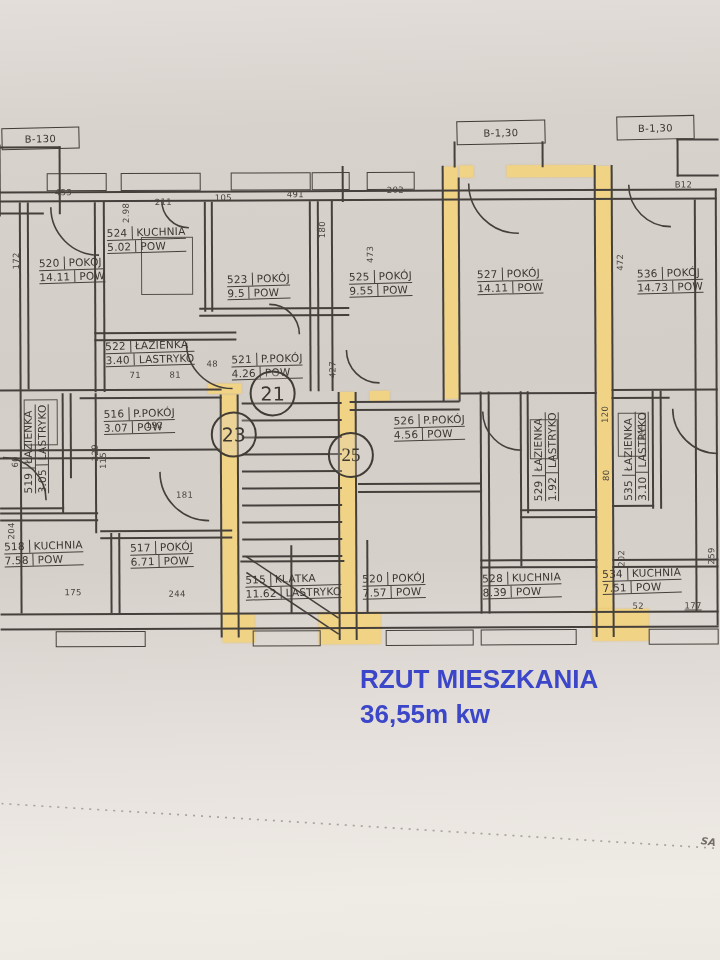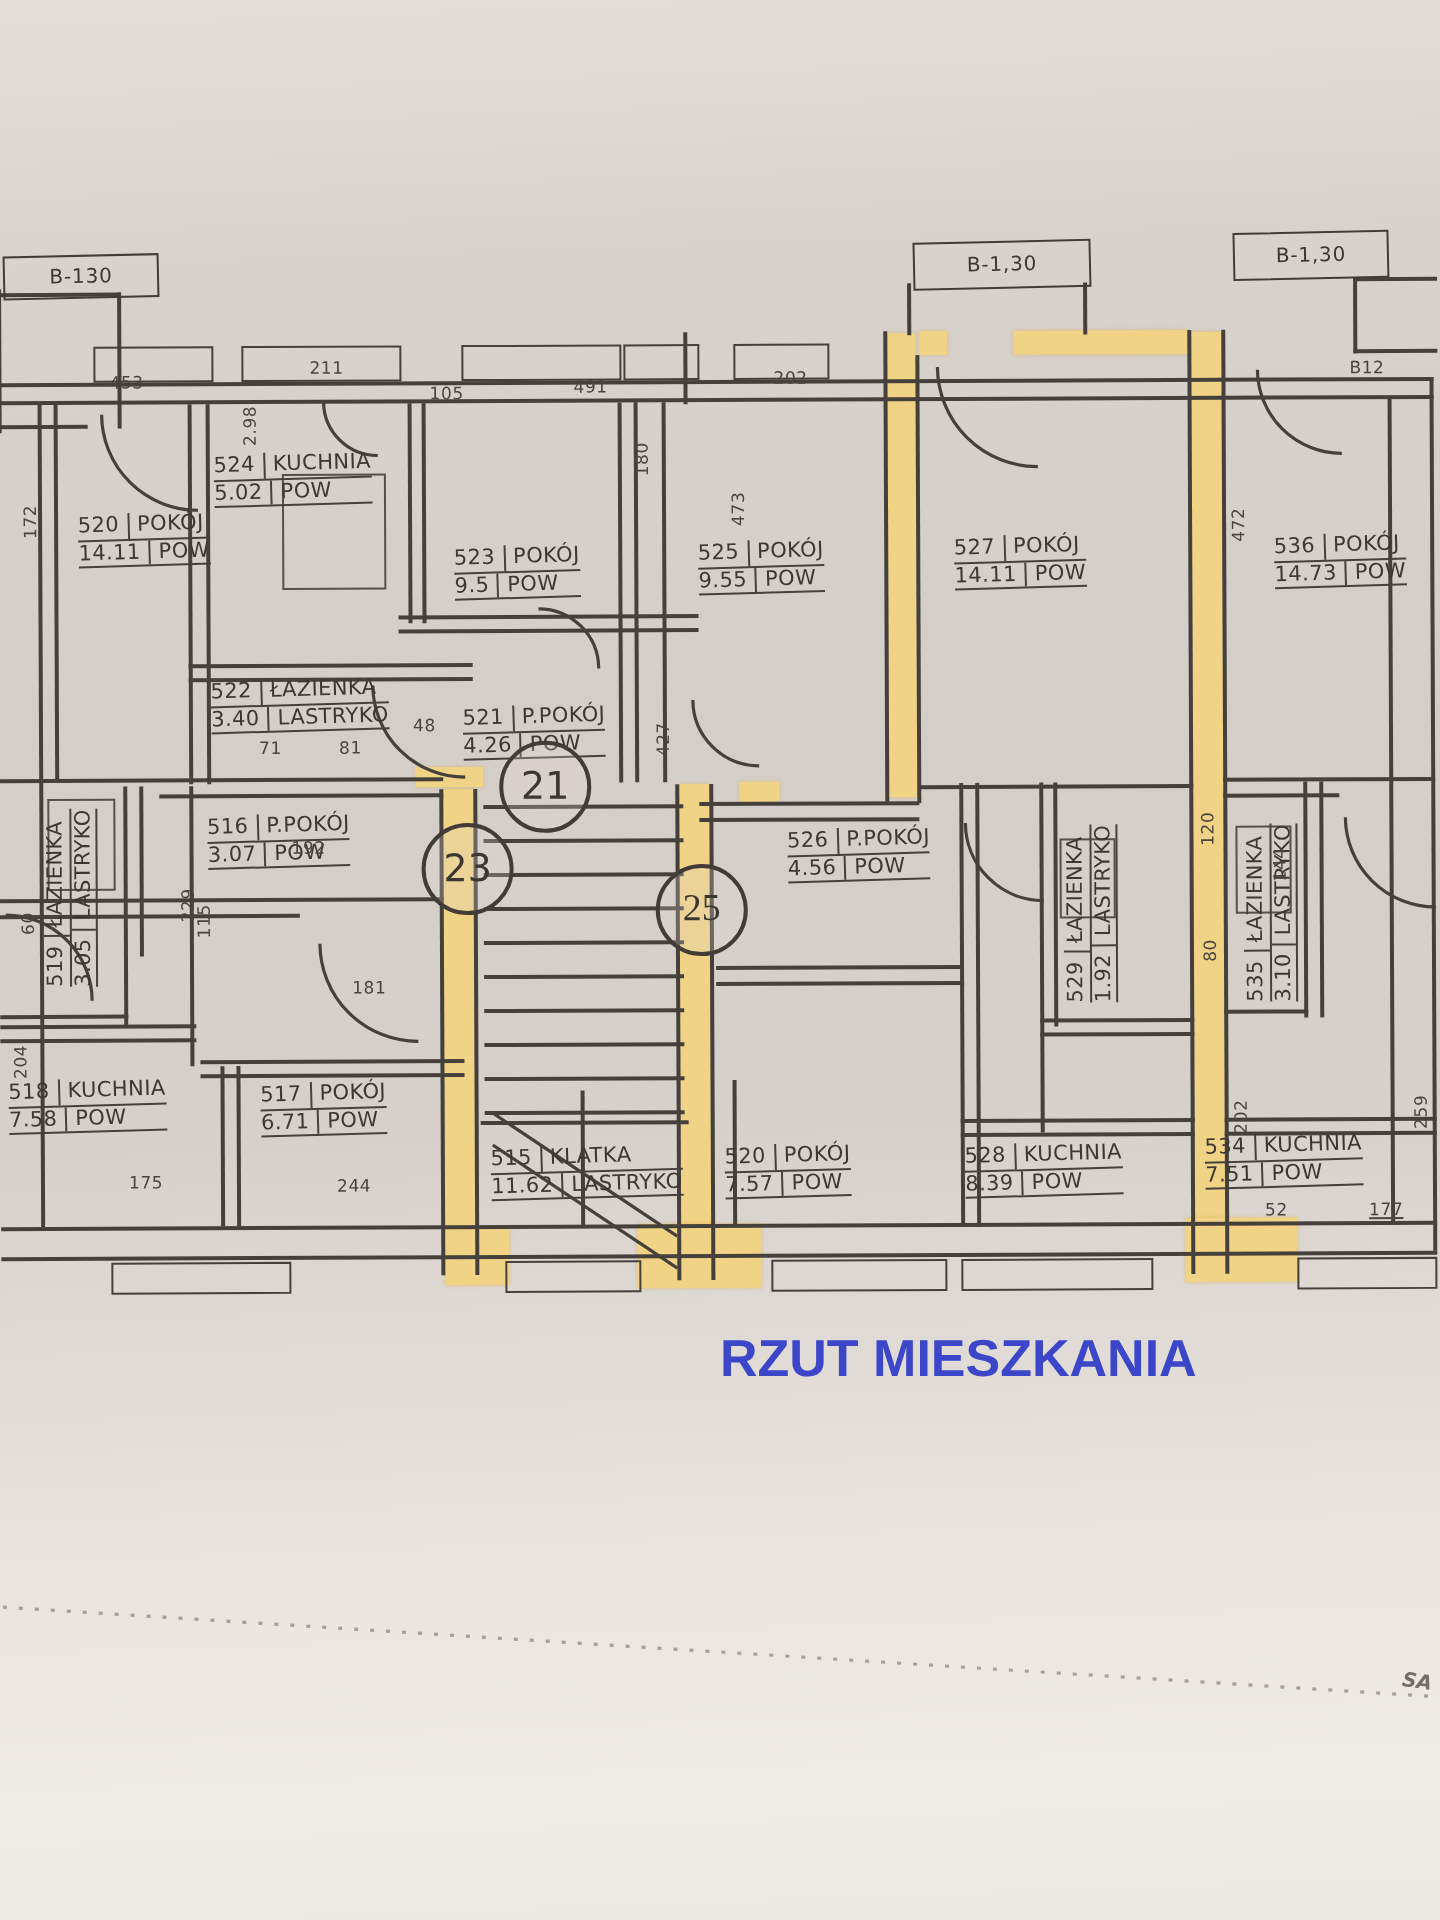--- a/index.html
+++ b/index.html
@@ -352,21 +352,21 @@
           <span class="c2">LASTRYKO</span>
         </div>
       </div>
       <div class="circ" style="left: 211px; top: 411px;">23</div>
       <div class="circ" style="left: 250px; top: 370px;">21</div>
       <div class="circ" style="left: 328px; top: 432px; font-family: Liberation Serif, serif;">25</div>
       <div class="bbox" style="left: 3px; top: 126px; width: 76px; height: 20px;">B-130</div>
       <div class="bbox" style="left: 458px; top: 121px; width: 87px; height: 22px;">B-1,30</div>
       <div class="bbox" style="left: 618px; top: 117px; width: 76px; height: 22px;">B-1,30</div>
       <div class="dim" style="left: 56px; top: 186px;">453</div>
-      <div class="dim" style="left: 156px; top: 179px;">211</div>
+      <div class="dim" style="left: 156px; top: 196px;">211</div>
       <div class="dim" style="left: 216px; top: 192px;">105</div>
       <div class="dim" style="left: 288px; top: 189px;">491</div>
       <div class="dim" style="left: 388px; top: 185px;">202</div>
       <div class="dim" style="left: 676px; top: 181px;">B12</div>
       <div class="dim v" style="left: 12px; top: 268px;">172</div>
       <div class="dim v" style="left: 122px; top: 222px;">2.98</div>
       <div class="dim v" style="left: 318px; top: 238px;">180</div>
       <div class="dim v" style="left: 366px; top: 263px;">473</div>
       <div class="dim v" style="left: 616px; top: 272px;">472</div>
       <div class="dim v" style="left: 328px; top: 378px;">427</div>
@@ -384,15 +384,16 @@
       <div class="dim v" style="left: 6px; top: 538px;">204</div>
       <div class="dim" style="left: 168px; top: 588px; text-align: center;">244</div>
       <div class="dim" style="left: 64px; top: 586px;">175</div>
       <div class="dim v" style="left: 616px; top: 568px;">202</div>
       <div class="dim v" style="left: 706px; top: 566px;">259</div>
       <div class="dim" style="left: 632px; top: 602px;">52</div>
       <div class="dim" style="left: 684px; top: 602px; text-decoration: underline;">177</div>
     </div>
   <div id="caption">
     <div>RZUT MIESZKANIA</div>
+    <div>36,55m kw</div>
   </div>
   <div id="foldmark">SA</div>
 </div>
 
 </body></html>

